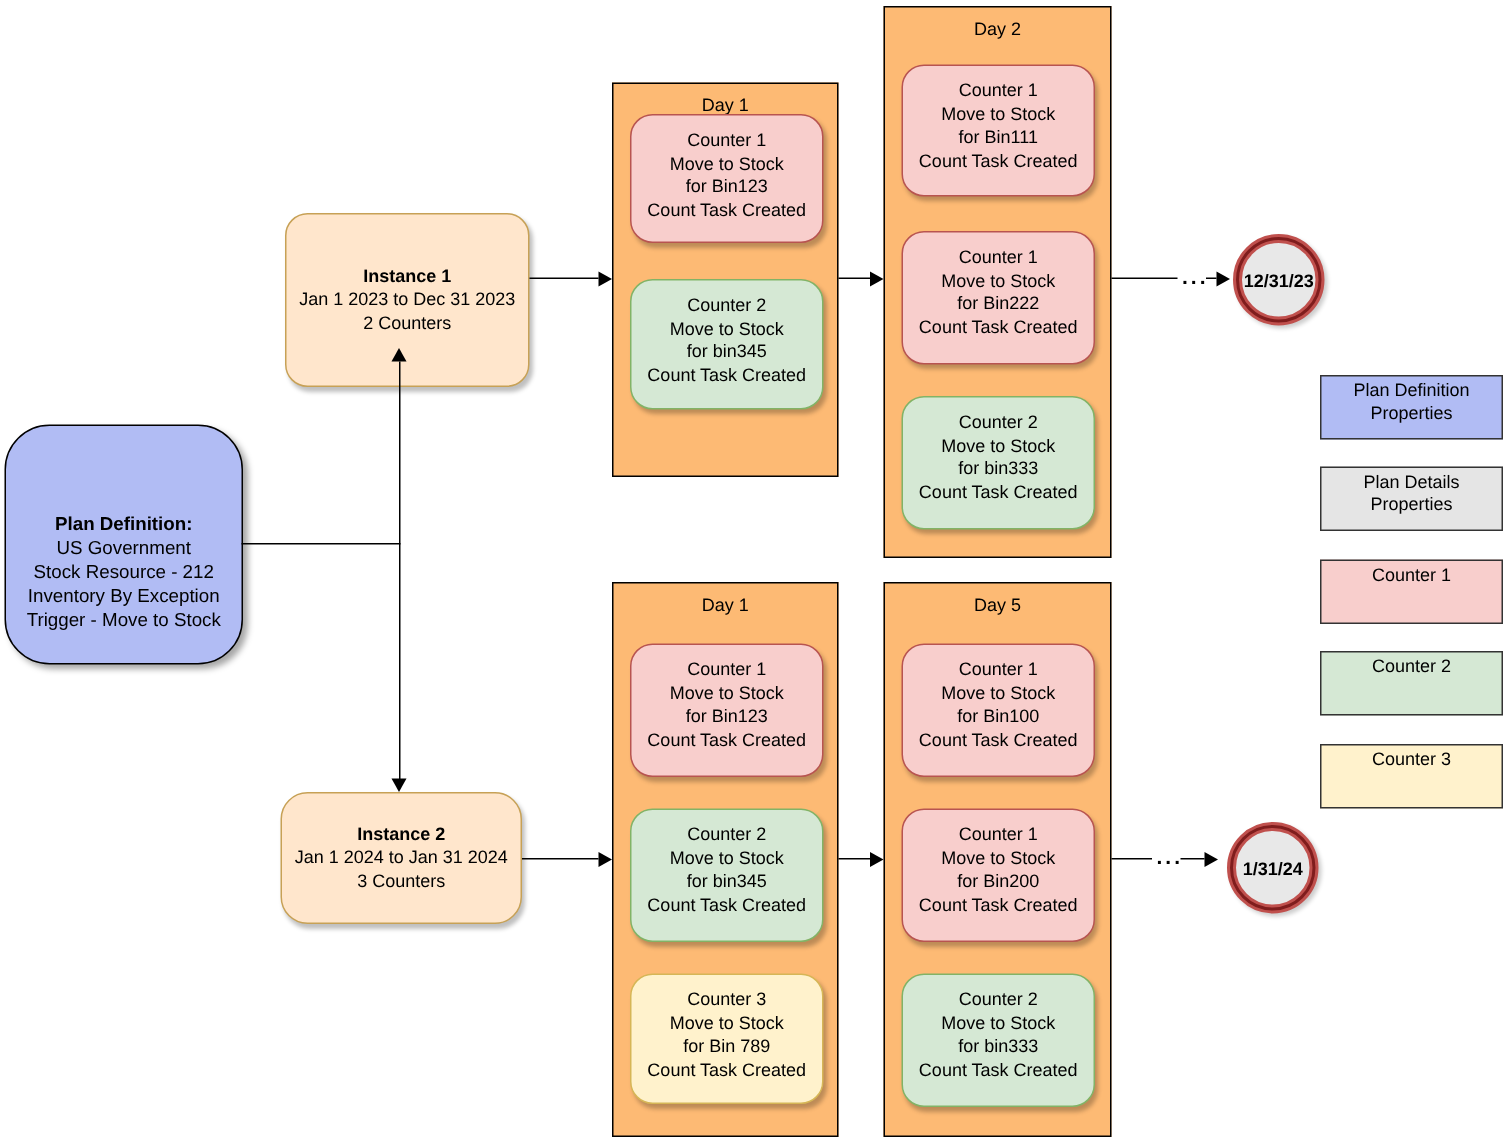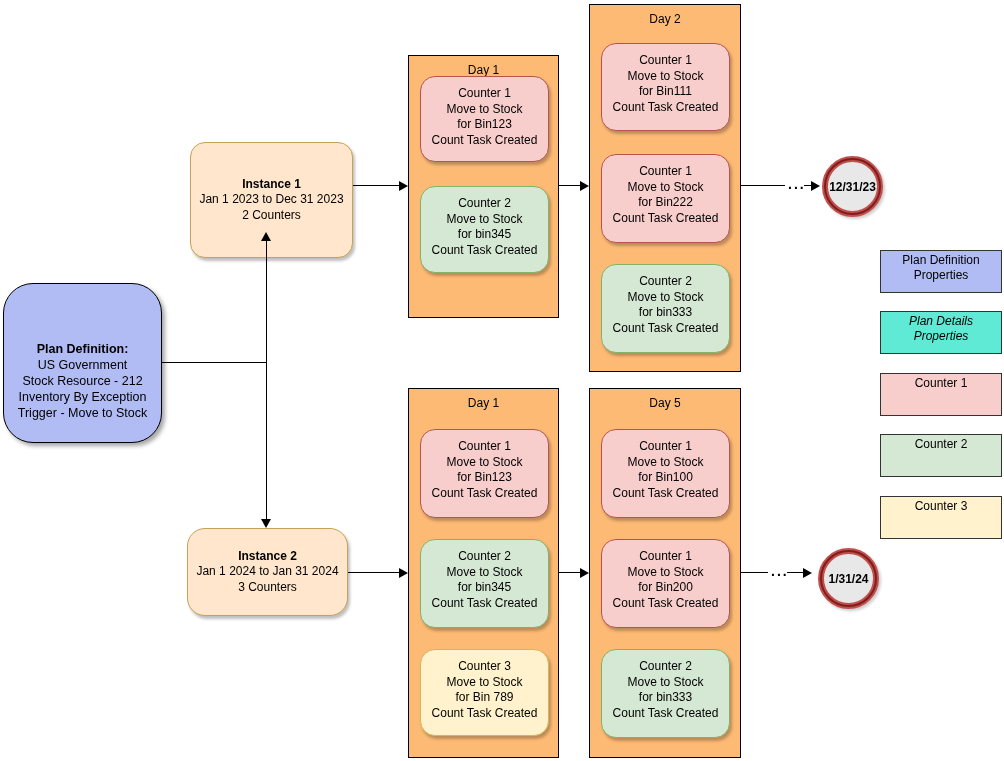--- a/index.html
+++ b/index.html
@@ -57,21 +57,21 @@
                border: 2px solid #c0504d; border-radius: 50%; background: #e8e8e8;
                display: flex; align-items: center; justify-content: center;
                font-weight: bold; font-size: 12px; }
 
   
   .legend-box { position: absolute; left: 880px; width: 122px; height: 43px;
                 border: 1px solid #333; display: flex; align-items: flex-start;
                 justify-content: center; text-align: center; font-size: 12px;
                 line-height: 15px; padding: 2px 10px; }
   .lg-blue   { background: #b1bcf4; }
-  .lg-orange { background: #5eead4; font-style: italic; }
+  .lg-orange { background: #e5e5e5; }
   .lg-pink   { background: #f8cecc; }
   .lg-green  { background: #d5e8d4; }
   .lg-yellow { background: #fff2cc; }
 </style>
 </head>
 <body>
 
 <div id="canvas">
 
   <div id="plan-box">

